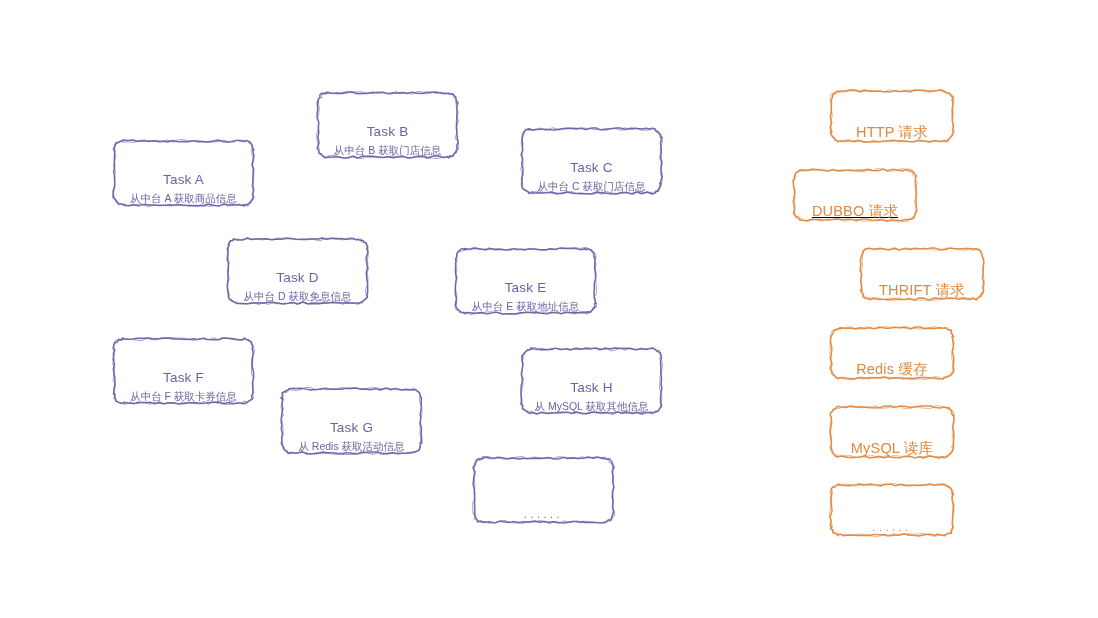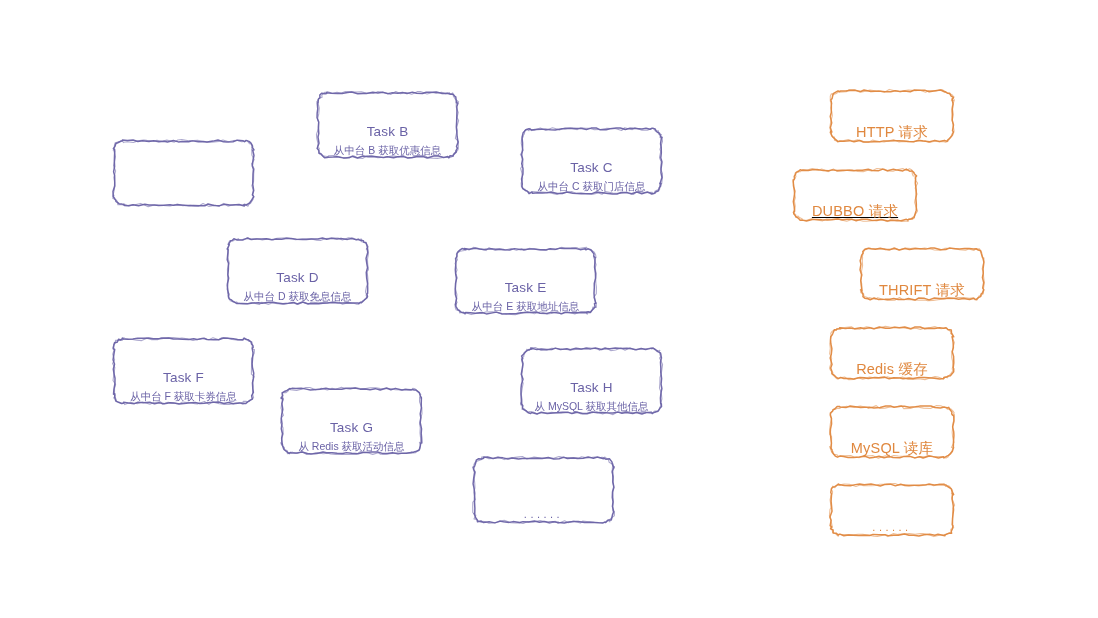--- a/index.html
+++ b/index.html
@@ -85,31 +85,35 @@
 <body style="background: rgb(255, 255, 255);">
 
 <div id="canvas">
     <div class="box task" style="left: 114px; top: 141px; width: 139px; height: 64px;">
       <div class="frame">
         <svg viewBox="0 0 139 64" preserveAspectRatio="none">
           <path d="M 8.46 -0.96 L 13.30 -0.43 L 19.09 -0.93 L 23.84 0.46 L 28.45 -0.23 L 34.98 0.50 L 39.69 -0.14 L 44.82 0.71 L 49.97 0.32 L 53.44 1.01 L 59.43 -0.45 L 64.38 0.89 L 68.61 0.62 L 74.65 0.69 L 78.54 -0.12 L 84.33 0.84 L 89.05 0.45 L 93.00 1.04 L 98.98 0.11 L 103.98 -1.03 L 109.51 0.87 L 113.09 0.88 L 119.00 0.78 L 123.31 -0.83 L 128.98 -0.29 L 130.57 0.64 L 132.12 -0.59 L 134.93 0.34 L 136.79 1.94 L 138.56 5.18 L 138.36 6.37 L 139.99 8.98 L 138.74 9.24 L 139.96 14.54 L 139.10 18.62 L 138.30 24.90 L 139.43 28.31 L 139.00 33.04 L 138.85 39.51 L 138.78 43.65 L 139.71 49.63 L 138.36 53.91 L 139.72 55.76 L 138.84 57.05 L 137.22 59.81 L 135.60 62.03 L 133.63 63.07 L 132.09 63.99 L 129.97 63.73 L 130.32 64.92 L 125.08 63.43 L 119.02 64.11 L 115.69 64.08 L 110.71 63.16 L 105.63 64.65 L 100.12 64.58 L 93.98 62.95 L 90.88 64.83 L 85.90 64.80 L 79.50 64.62 L 74.95 64.84 L 70.56 64.23 L 63.96 63.73 L 59.33 64.17 L 56.03 63.81 L 49.68 64.17 L 44.61 64.44 L 40.65 64.07 L 34.97 63.91 L 30.82 63.31 L 24.54 64.66 L 19.01 63.68 L 14.11 64.66 L 10.57 64.51 L 9.74 63.63 L 7.42 62.88 L 5.06 62.68 L 1.91 60.41 L 2.06 59.80 L 0.54 57.31 L -0.94 55.34 L -0.66 56.03 L -1.03 50.46 L 0.68 44.99 L 0.75 40.68 L 0.61 34.36 L -0.40 30.89 L 0.59 25.49 L 0.34 20.37 L 0.53 14.81 L 0.76 10.37 L 0.63 8.70 L -0.65 7.66 L 1.01 5.24 L 1.90 2.53 L 3.73 1.74 L 7.30 0.04 L 8.46 -0.28 Z" fill="none" stroke="#6a62a6" stroke-width="1.5" stroke-opacity="0.95" stroke-linecap="round" stroke-linejoin="round"></path>
           <path d="M 9.76 1.20 L 13.65 0.76 L 19.36 1.45 L 23.63 -0.11 L 29.67 -0.94 L 32.77 -0.58 L 40.30 0.12 L 42.90 -0.75 L 48.60 0.27 L 52.81 -0.85 L 60.38 1.10 L 63.77 -1.00 L 67.77 -1.47 L 74.67 -0.33 L 79.88 -0.43 L 83.78 -0.80 L 89.85 0.69 L 92.94 1.28 L 97.54 1.15 L 105.08 0.33 L 108.98 -1.06 L 114.61 0.69 L 119.63 -0.44 L 122.84 -0.75 L 127.54 0.72 L 130.87 0.34 L 132.92 -0.54 L 135.46 2.67 L 135.81 2.72 L 137.77 2.98 L 137.92 7.72 L 137.53 9.02 L 137.77 8.33 L 137.87 14.04 L 140.19 18.72 L 137.55 22.74 L 140.12 27.65 L 139.67 33.28 L 139.59 40.20 L 137.88 44.54 L 139.21 48.94 L 138.72 53.24 L 139.82 55.90 L 138.38 57.78 L 139.16 58.10 L 136.74 62.00 L 134.69 63.67 L 133.94 65.18 L 130.71 62.93 L 128.55 64.02 L 124.90 64.24 L 120.16 63.48 L 113.92 65.10 L 109.38 62.40 L 105.15 65.38 L 101.42 64.15 L 94.75 65.38 L 89.07 62.50 L 84.31 65.22 L 81.16 64.98 L 76.03 64.15 L 68.81 64.69 L 63.37 63.14 L 59.38 64.28 L 55.93 64.98 L 49.07 64.46 L 43.53 64.00 L 38.49 64.39 L 34.22 65.63 L 30.48 63.94 L 26.60 62.42 L 20.92 63.77 L 15.03 64.90 L 9.60 62.70 L 10.40 64.23 L 6.17 63.50 L 3.81 63.70 L 3.73 61.22 L 2.54 59.29 L -1.25 57.36 L 0.05 54.32 L -1.15 54.86 L 0.03 50.18 L 0.87 44.85 L 0.51 41.03 L -0.07 36.54 L 1.64 29.88 L -0.49 24.63 L 0.61 20.50 L 1.49 15.64 L -0.31 8.79 L -0.74 9.80 L 0.56 8.18 L 0.41 4.09 L 1.17 1.76 L 5.84 0.54 L 8.25 -0.34 L 9.47 1.56 Z" fill="none" stroke="#6a62a6" stroke-width="1.1" stroke-opacity="0.55" stroke-linecap="round" stroke-linejoin="round"></path>
         </svg>
       </div>
+      <div class="content">
+        <div class="title">Task A</div>
+        <div class="subtitle">从中台 A 获取商品信息</div>
+      </div>
     </div>
     <div class="box task" style="left: 318px; top: 93px; width: 139px; height: 64px;">
       <div class="frame">
         <svg viewBox="0 0 139 64" preserveAspectRatio="none">
           <path d="M 8.54 -0.17 L 13.32 0.20 L 19.41 0.45 L 24.11 0.47 L 29.55 -0.50 L 33.61 -1.00 L 39.76 0.70 L 45.00 0.61 L 48.32 0.61 L 54.83 -0.68 L 59.88 -0.08 L 64.74 -0.72 L 69.55 0.64 L 73.70 -0.13 L 79.93 0.25 L 84.60 -0.49 L 89.03 0.53 L 94.34 -0.86 L 98.51 0.15 L 104.50 0.57 L 108.19 -0.77 L 114.17 -0.87 L 118.29 -1.02 L 124.20 0.49 L 129.45 0.28 L 129.76 0.46 L 133.11 1.16 L 135.06 1.31 L 136.84 3.34 L 137.77 3.86 L 138.17 7.54 L 138.38 9.76 L 140.01 9.97 L 138.83 13.39 L 138.98 18.05 L 138.76 24.90 L 138.67 28.29 L 138.35 34.08 L 138.90 39.54 L 139.08 43.44 L 140.03 49.18 L 138.51 53.56 L 139.42 55.17 L 137.75 58.20 L 138.37 58.85 L 135.45 61.60 L 134.88 63.12 L 131.92 62.83 L 130.83 64.91 L 129.79 63.59 L 125.77 64.57 L 120.49 63.06 L 115.63 63.00 L 109.23 64.96 L 105.81 63.71 L 99.83 63.47 L 94.52 64.44 L 89.24 64.89 L 85.43 63.59 L 79.74 63.78 L 75.56 64.70 L 69.27 63.68 L 65.62 64.52 L 61.01 63.91 L 55.95 63.57 L 50.09 63.69 L 45.02 63.05 L 39.43 64.96 L 34.14 63.31 L 30.92 64.86 L 25.01 64.89 L 19.03 63.67 L 15.36 64.03 L 9.53 64.16 L 9.06 64.57 L 6.61 64.72 L 5.38 63.57 L 2.66 60.46 L 0.98 60.25 L 0.85 57.40 L -0.93 55.30 L -0.55 54.48 L 0.99 50.17 L 0.00 44.03 L 0.79 40.41 L 0.36 34.39 L 0.74 28.99 L -0.94 24.71 L -0.83 20.03 L -0.24 15.92 L -0.74 10.00 L 0.02 9.84 L 0.36 6.19 L 1.96 4.60 L 1.79 2.05 L 3.59 0.19 L 6.99 0.86 L 8.60 0.62 Z" fill="none" stroke="#6a62a6" stroke-width="1.5" stroke-opacity="0.95" stroke-linecap="round" stroke-linejoin="round"></path>
           <path d="M 8.97 -1.41 L 14.41 0.39 L 18.96 -0.75 L 23.34 -0.03 L 27.46 -1.57 L 32.74 -1.28 L 38.60 -0.94 L 43.34 -1.14 L 48.17 0.04 L 55.35 0.40 L 59.58 -1.34 L 63.11 -0.94 L 68.81 0.11 L 72.93 1.40 L 77.76 -1.53 L 82.60 0.78 L 87.68 -0.49 L 93.73 1.20 L 99.22 -1.35 L 102.45 -1.51 L 109.03 1.04 L 114.77 -0.52 L 117.82 0.34 L 123.67 -0.79 L 127.75 0.67 L 131.27 -0.55 L 132.15 1.42 L 134.66 -0.10 L 135.39 3.14 L 137.21 6.04 L 138.02 6.69 L 140.64 8.81 L 138.30 9.31 L 138.25 14.14 L 140.22 19.46 L 139.04 24.51 L 140.60 27.49 L 138.54 34.69 L 139.10 37.47 L 137.36 45.42 L 140.41 48.31 L 140.36 54.58 L 140.09 56.54 L 138.61 58.36 L 136.19 60.30 L 135.60 62.41 L 135.47 63.05 L 132.24 64.48 L 129.56 63.51 L 131.53 64.40 L 125.73 64.46 L 120.22 65.33 L 114.99 65.20 L 110.47 64.88 L 106.43 62.38 L 100.71 62.55 L 94.02 64.61 L 90.32 64.96 L 84.84 62.57 L 80.65 63.89 L 74.89 62.84 L 68.99 63.79 L 66.63 64.23 L 59.71 64.71 L 53.67 62.41 L 49.24 62.70 L 44.53 65.50 L 39.73 65.01 L 36.03 62.88 L 28.36 64.90 L 26.17 65.08 L 20.63 63.44 L 15.75 62.65 L 10.33 62.77 L 10.52 63.70 L 5.92 63.01 L 5.92 64.25 L 2.91 61.53 L 1.59 61.08 L 0.62 57.68 L 1.36 55.21 L -0.48 54.51 L 0.09 51.06 L -1.22 45.11 L -1.53 41.36 L 0.71 34.76 L 0.55 29.16 L -0.53 26.04 L 0.77 20.89 L 1.21 14.91 L -0.31 8.38 L -1.23 8.92 L -0.16 7.57 L 0.62 5.42 L 4.14 4.20 L 3.73 2.27 L 6.93 -0.80 L 8.30 -0.67 Z" fill="none" stroke="#6a62a6" stroke-width="1.1" stroke-opacity="0.55" stroke-linecap="round" stroke-linejoin="round"></path>
         </svg>
       </div>
       <div class="content">
         <div class="title">Task B</div>
-        <div class="subtitle">从中台 B 获取优惠信息</div>
+        <div class="subtitle">从中台 B 获取门店信息</div>
       </div>
     </div>
     <div class="box task" style="left: 522px; top: 129px; width: 139px; height: 64px;">
       <div class="frame">
         <svg viewBox="0 0 139 64" preserveAspectRatio="none">
           <path d="M 9.11 0.98 L 13.53 0.47 L 19.21 0.31 L 22.97 0.26 L 28.35 0.82 L 33.09 0.92 L 40.03 -0.24 L 42.95 -0.25 L 48.23 -0.66 L 54.46 -0.49 L 59.90 -0.42 L 64.43 0.51 L 69.08 -0.88 L 74.69 -0.93 L 78.28 0.85 L 84.08 0.71 L 88.06 -0.31 L 94.17 -1.03 L 98.33 -0.92 L 103.34 0.59 L 108.06 -0.84 L 113.90 -0.42 L 119.97 -0.02 L 124.06 -0.73 L 128.05 0.23 L 130.11 -0.87 L 133.20 -0.01 L 134.13 2.01 L 135.35 3.29 L 137.50 4.14 L 138.58 7.63 L 139.98 8.65 L 139.38 9.01 L 138.55 14.81 L 139.20 18.17 L 139.31 24.04 L 138.78 28.85 L 139.97 32.97 L 139.10 39.44 L 138.98 43.96 L 139.95 48.44 L 137.98 54.61 L 139.02 54.50 L 138.55 57.23 L 137.38 58.66 L 136.54 61.72 L 133.61 63.02 L 132.27 64.25 L 129.34 65.01 L 129.60 64.74 L 125.26 63.00 L 119.80 64.70 L 114.98 63.01 L 109.55 64.74 L 105.42 63.62 L 99.01 63.51 L 95.02 65.00 L 90.51 64.96 L 85.96 64.45 L 80.37 63.75 L 74.35 62.97 L 70.04 64.67 L 65.91 64.87 L 59.32 64.66 L 55.24 64.38 L 50.86 64.18 L 44.70 62.99 L 40.39 64.47 L 35.17 64.46 L 29.11 62.97 L 24.77 63.74 L 20.34 63.92 L 15.82 63.66 L 10.53 64.32 L 9.98 63.18 L 7.05 64.71 L 5.36 62.07 L 3.14 61.09 L 0.70 59.52 L -0.03 57.36 L 0.29 54.90 L 0.16 54.33 L -0.45 49.90 L 0.92 45.00 L 1.00 39.60 L -0.25 34.73 L 0.53 30.71 L -0.31 25.71 L 0.54 20.98 L 0.55 14.17 L 0.11 9.61 L 0.04 9.25 L 0.39 6.83 L 1.15 3.68 L 2.49 2.24 L 3.81 0.72 L 6.95 -0.30 L 9.10 0.75 Z" fill="none" stroke="#6a62a6" stroke-width="1.5" stroke-opacity="0.95" stroke-linecap="round" stroke-linejoin="round"></path>
           <path d="M 9.73 1.58 L 12.37 1.11 L 18.37 -0.96 L 23.78 1.46 L 30.41 -1.16 L 35.08 0.00 L 37.46 1.11 L 43.04 -1.25 L 50.09 -0.64 L 55.19 0.64 L 58.27 -1.11 L 63.76 -0.74 L 67.43 -0.75 L 72.37 0.66 L 78.22 0.45 L 84.84 -0.78 L 88.43 -0.49 L 94.00 -0.19 L 99.59 1.51 L 102.64 -1.26 L 110.23 0.66 L 112.89 -1.27 L 119.91 1.32 L 125.28 1.22 L 128.93 -0.13 L 131.44 -0.82 L 132.94 1.45 L 133.29 1.96 L 136.44 1.87 L 136.61 5.13 L 139.41 5.65 L 138.00 8.61 L 140.03 7.91 L 140.49 12.36 L 137.96 20.38 L 138.71 22.50 L 137.46 28.65 L 139.13 32.61 L 138.73 40.37 L 140.48 44.49 L 140.46 48.08 L 139.70 54.68 L 137.70 54.18 L 137.49 58.23 L 136.83 59.33 L 137.89 59.73 L 132.86 62.13 L 133.34 64.51 L 130.34 64.95 L 130.28 63.32 L 124.40 63.67 L 119.26 62.84 L 114.17 62.98 L 111.31 65.53 L 103.68 63.67 L 98.51 64.47 L 94.92 64.26 L 90.87 64.06 L 83.39 62.49 L 80.03 65.29 L 76.28 63.87 L 71.03 65.32 L 65.20 64.80 L 59.12 63.88 L 54.29 64.48 L 49.54 62.51 L 44.73 63.36 L 38.61 64.00 L 35.26 65.34 L 29.21 64.12 L 26.53 63.67 L 19.98 63.14 L 13.54 62.76 L 9.69 62.64 L 7.78 63.74 L 6.98 62.87 L 3.53 62.04 L 2.95 60.05 L 2.51 60.95 L -0.56 57.59 L -0.84 53.82 L -0.62 56.50 L 0.62 49.29 L -0.13 43.90 L -1.37 39.25 L 0.95 36.22 L 0.83 29.07 L -1.62 25.46 L 1.12 21.53 L -0.71 14.70 L -0.49 10.86 L 1.28 7.56 L 0.04 8.11 L 2.45 4.77 L 2.81 1.43 L 4.86 0.39 L 6.98 1.71 L 7.88 -0.62 Z" fill="none" stroke="#6a62a6" stroke-width="1.1" stroke-opacity="0.55" stroke-linecap="round" stroke-linejoin="round"></path>
         </svg>
       </div>
       <div class="content">

